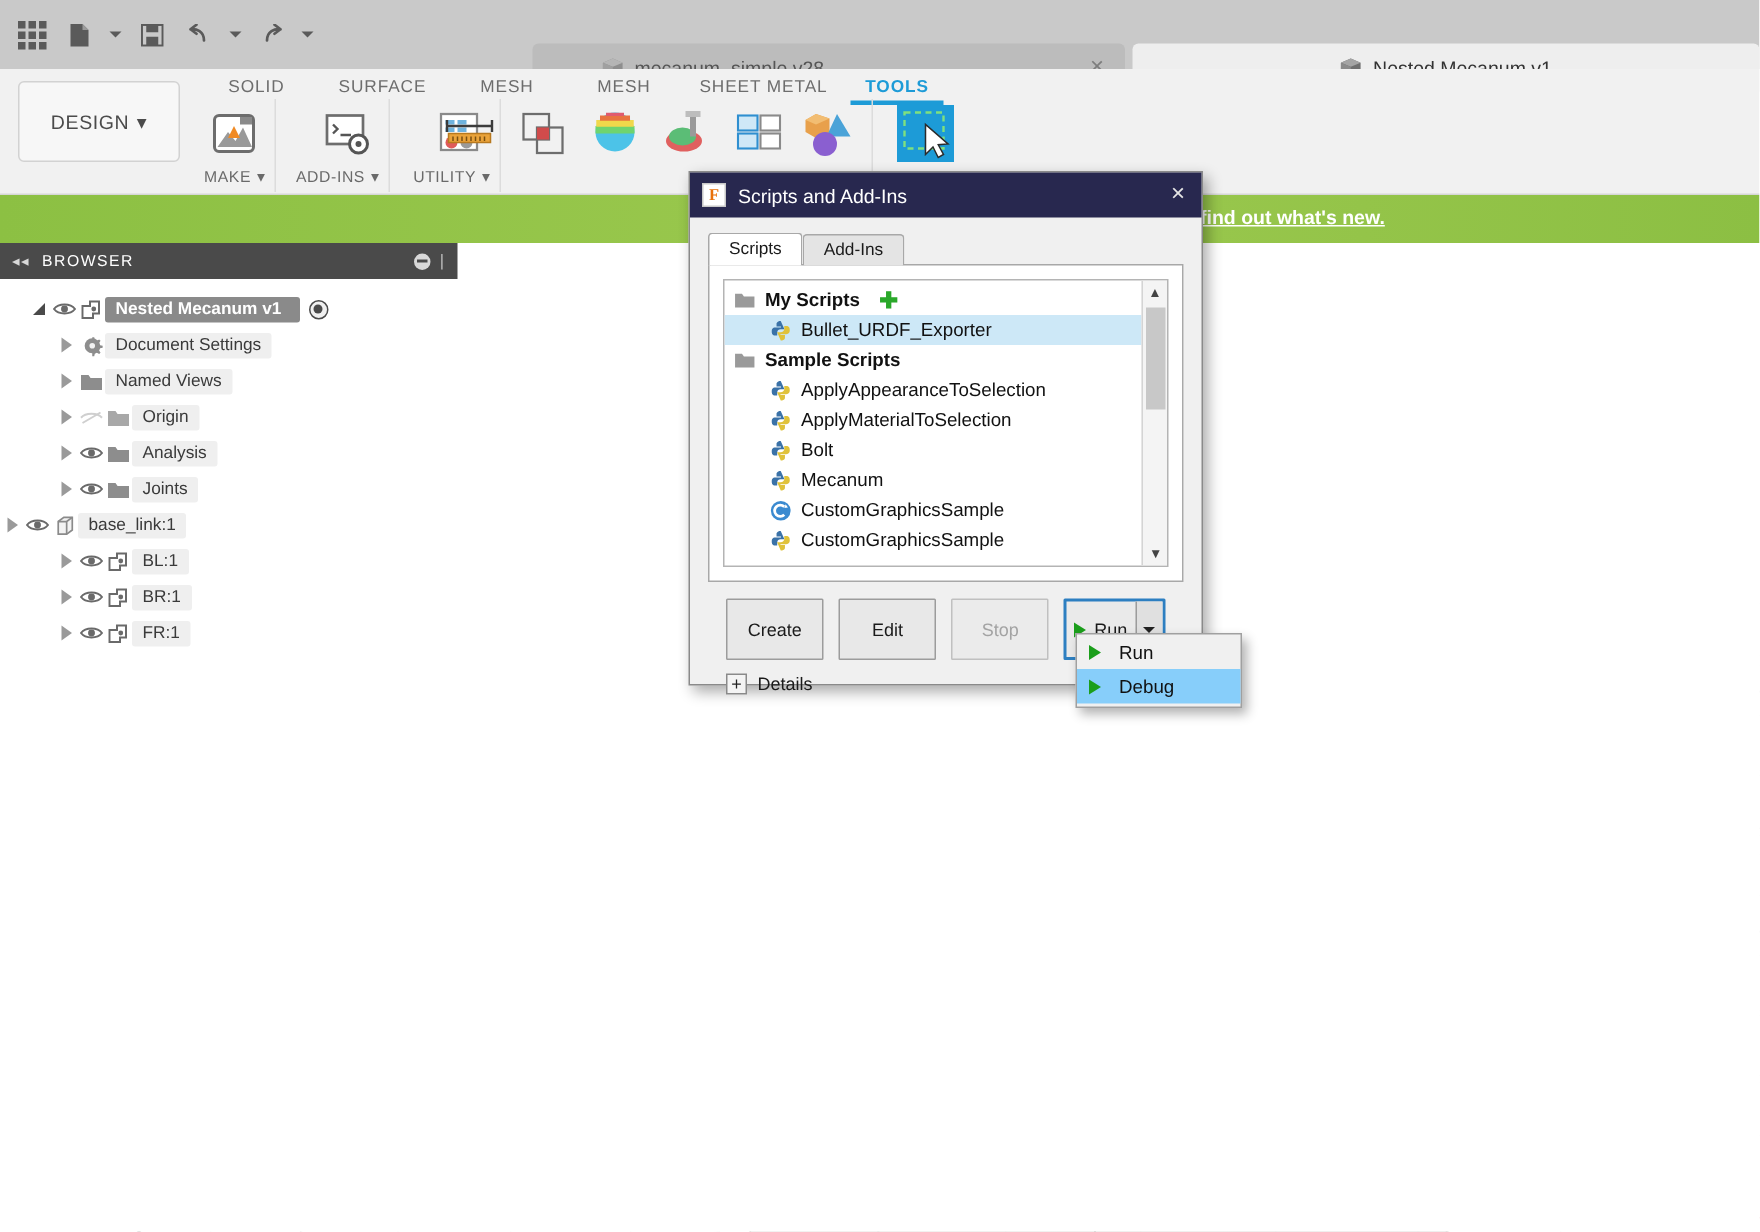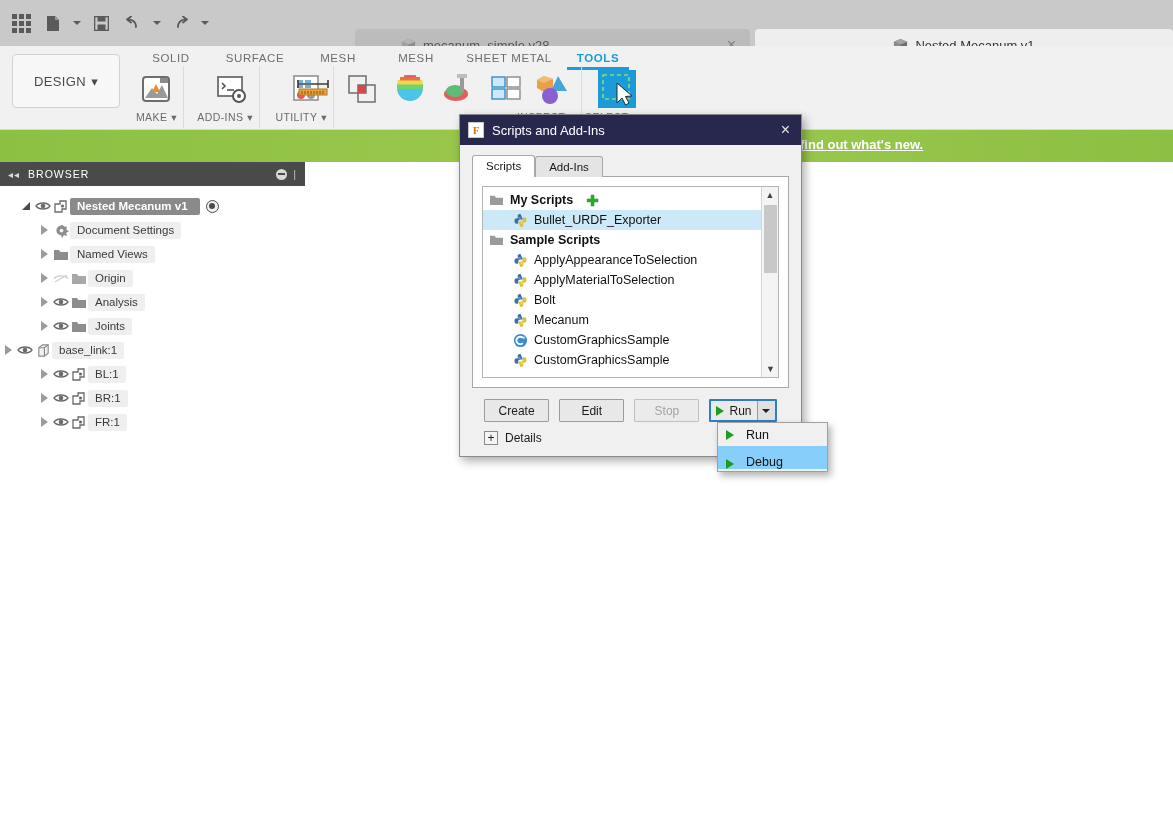--- a/index.html
+++ b/index.html
@@ -139,42 +139,42 @@
   .plus-g { color: #2aa82a; font-size: 15px; font-weight: bold; margin-left: 7px; line-height: 1; }
   .folder-ico { width: 15px; height: 12px; flex: none; }
   .py-ico { width: 15px; height: 15px; flex: none; }
   .scrollbar { position: absolute; right: 0; top: 0; width: 17px; bottom: 0; background: #f4f4f4; border-left: 1px solid #d4d4d4; }
   .sb-arrow { height: 16px; display: flex; align-items: center; justify-content: center; font-size: 9px; color: #444; cursor: pointer; }
   .sb-arrow.bot { position: absolute; bottom: 0; width: 17px; }
   .sb-thumb { position: absolute; top: 18px; left: 2px; width: 13px; height: 68px; background: #c8c8c8; cursor: pointer; }
 
   .btn-row { display: flex; gap: 10px; padding: 11px 12px 0; align-items: center; }
   .btn {
-    width: 70px; height: 23px; border: 1px solid #9c9c9c; background: #e8e8e8;
+    width: 70px; height: 41px; border: 1px solid #9c9c9c; background: #e8e8e8;
     font-size: 12px; color: #1a1a1a; display: flex; align-items: center;
     justify-content: center; cursor: pointer; border-radius: 1px;
   }
   .btn.disabled { color: #a3a3a3; background: #ebebeb; border-color: #c0c0c0; cursor: default; }
   .btn.run {
     width: 72px; border: 2px solid #2d7fc1; background: #eaeaea;
     gap: 5px; justify-content: flex-start; padding-left: 5px; position: relative;
   }
   .play { width: 0; height: 0; border-top: 5px solid transparent; border-bottom: 5px solid transparent; border-left: 8px solid #1b9e1b; flex: none; }
   .run-split { position: absolute; right: 0; top: 0; bottom: 0; width: 18px; border-left: 1px solid #9c9c9c; background: #e0e0e0; display: flex; align-items: center; justify-content: center; }
   .details-row { display: flex; align-items: center; gap: 7px; padding: 9px 12px 0; font-size: 12px; color: #1a1a1a; }
   .expander { width: 14px; height: 14px; border: 1px solid #8a8a8a; background: #f4f4f4; display: flex; align-items: center; justify-content: center; font-size: 12px; line-height: 10px; color: #222; cursor: pointer; }
 
   
   .dropdown {
     position: absolute; left: 717px; top: 422px; width: 111px; height: 50px;
     background: #f0f0f0; border: 1px solid #a0a0a0;
     box-shadow: 3px 4px 7px rgba(0,0,0,.3); z-index: 60;
   }
   .dd-item { height: 23px; display: flex; align-items: center; gap: 12px; padding-left: 8px; font-size: 12.5px; color: #111; cursor: pointer; }
-  .dd-item.hl { background: #87cefa; align-items: flex-end; }
+  .dd-item.hl { background: #87cefa; }
 </style>
 </head>
 <body>
 
 <div id="app">
 
   <div class="viewport">
     <svg width="1173" height="659" viewBox="0 0 1173 659">
       <defs>
         <linearGradient id="boxTop" x1="0" y1="0" x2="0.6" y2="1">

